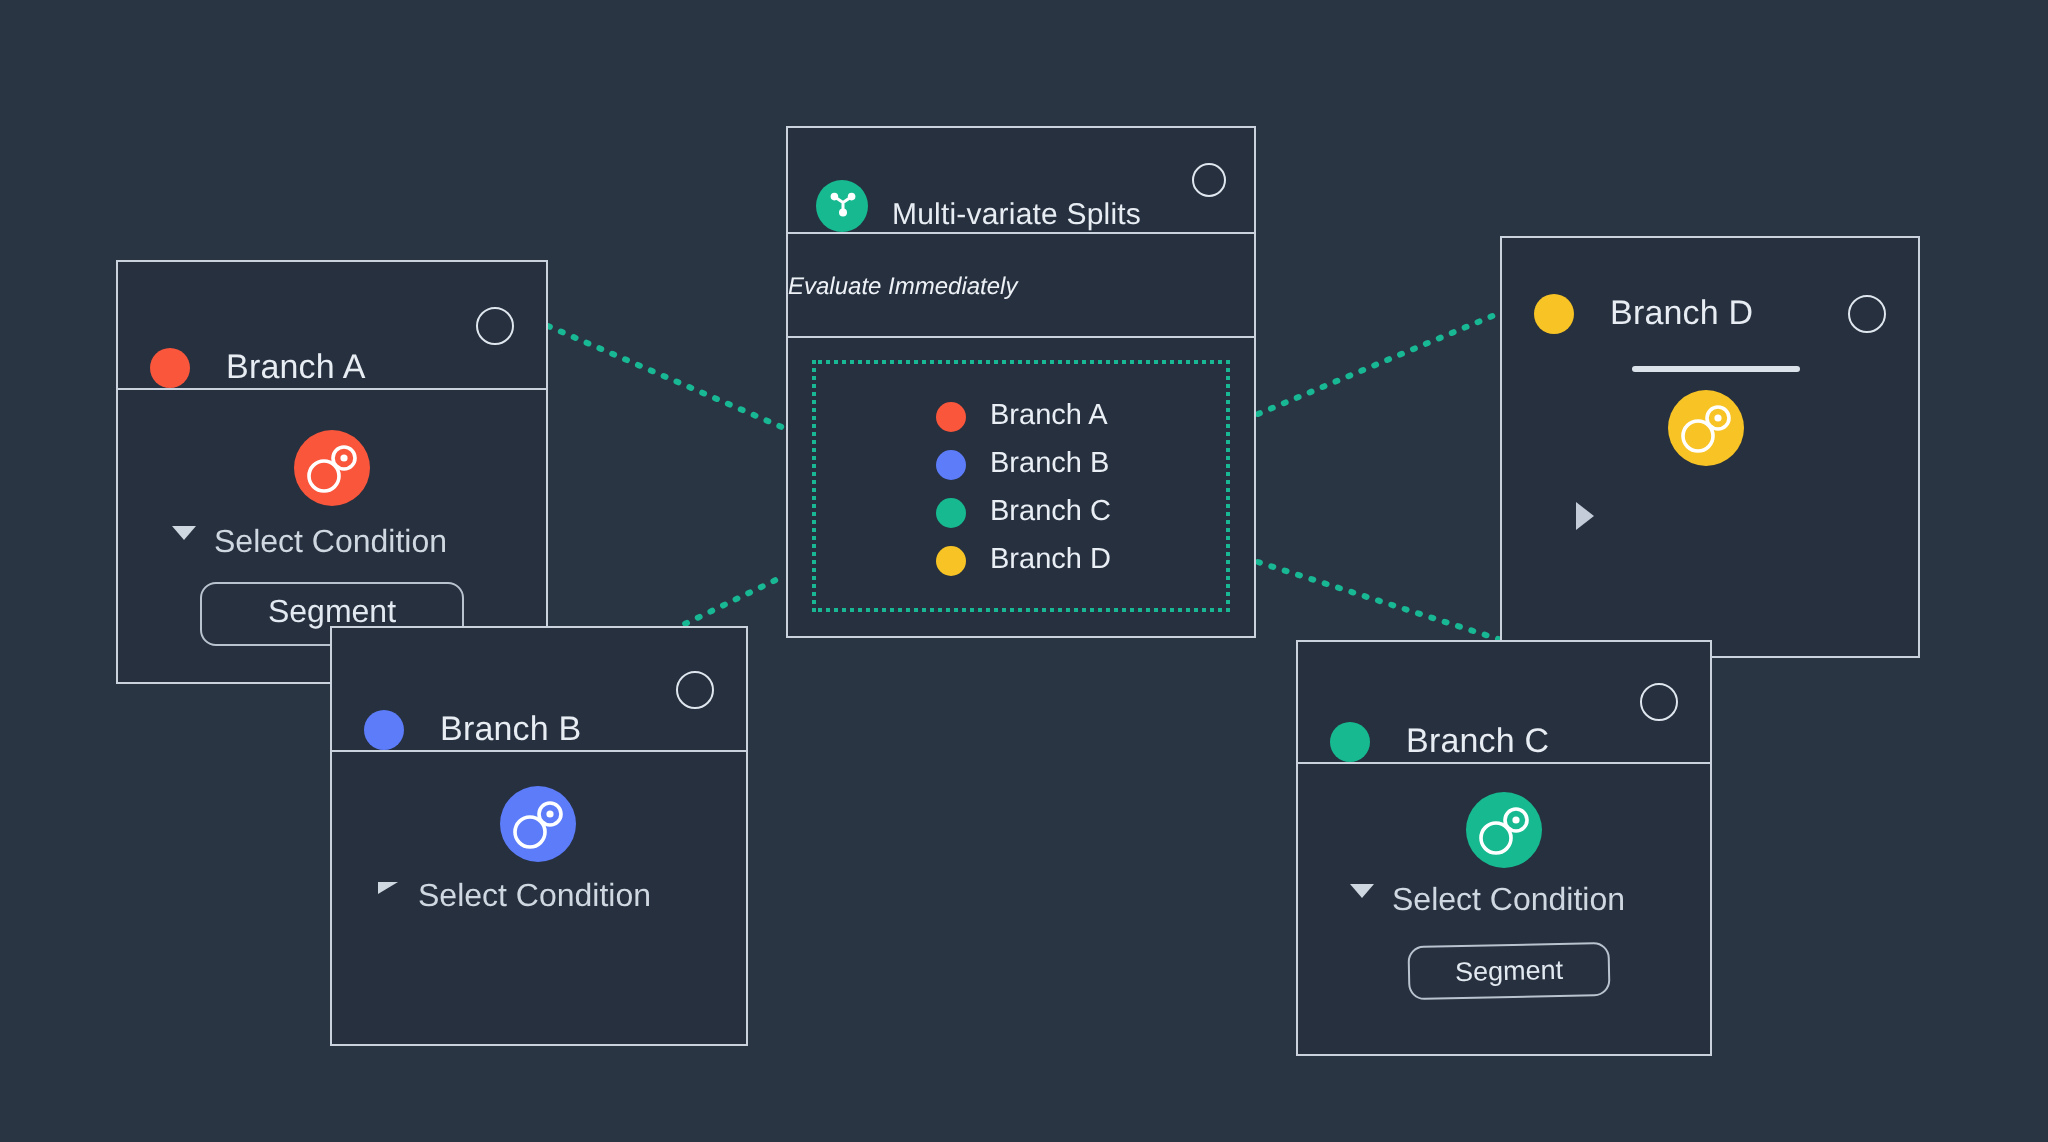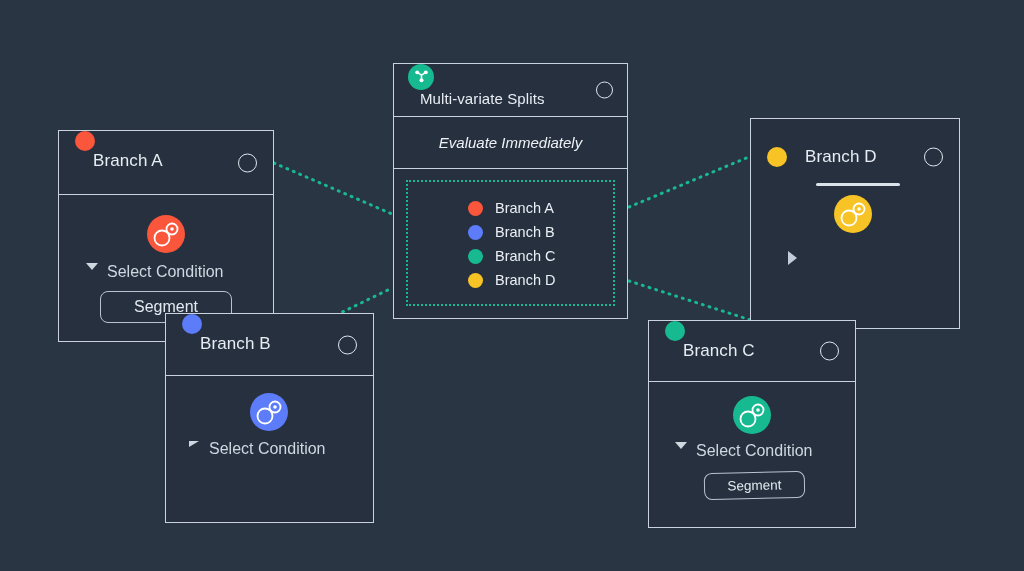--- a/index.html
+++ b/index.html
@@ -42,26 +42,25 @@
   }
   .card-header {
     position: relative;
     height: 100%;
     display: flex;
     align-items: center;
     box-sizing: border-box;
   }
   .hdr {
     display: flex;
-    align-items: flex-start;
+    align-items: flex-end;
     box-sizing: border-box;
     border-bottom: 1.5px solid #c9d2dd;
     padding: 0 16px;
     position: relative;
-    flex-direction: column;
   }
   .dot {
     width: 20px;
     height: 20px;
     border-radius: 50%;
     flex: 0 0 auto;
   }
   .hdr-title {
     color: #e8edf3;
     font-size: 17px;
@@ -172,25 +171,25 @@
   }
   #panel-split .hdr-title {
     margin-left: 12px;
     font-size: 15px;
   }
   #panel-split .ring { width: 17px; height: 17px; right: 14px; }
   .eval-row {
     height: 51px;
     display: flex;
     align-items: center;
-    justify-content: center;
+    justify-content: flex-start;
     border-bottom: 1.5px solid #c9d2dd;
     font-style: italic;
     color: #eef2f7;
-    font-size: 15px;
+    font-size: 12px;
   }
   .branch-list-wrap {
     position: relative;
     height: 148px;
     padding: 11px 12px;
     box-sizing: border-box;
   }
   .branch-list {
     border: 2.2px dotted #18b894;
     height: 100%;

